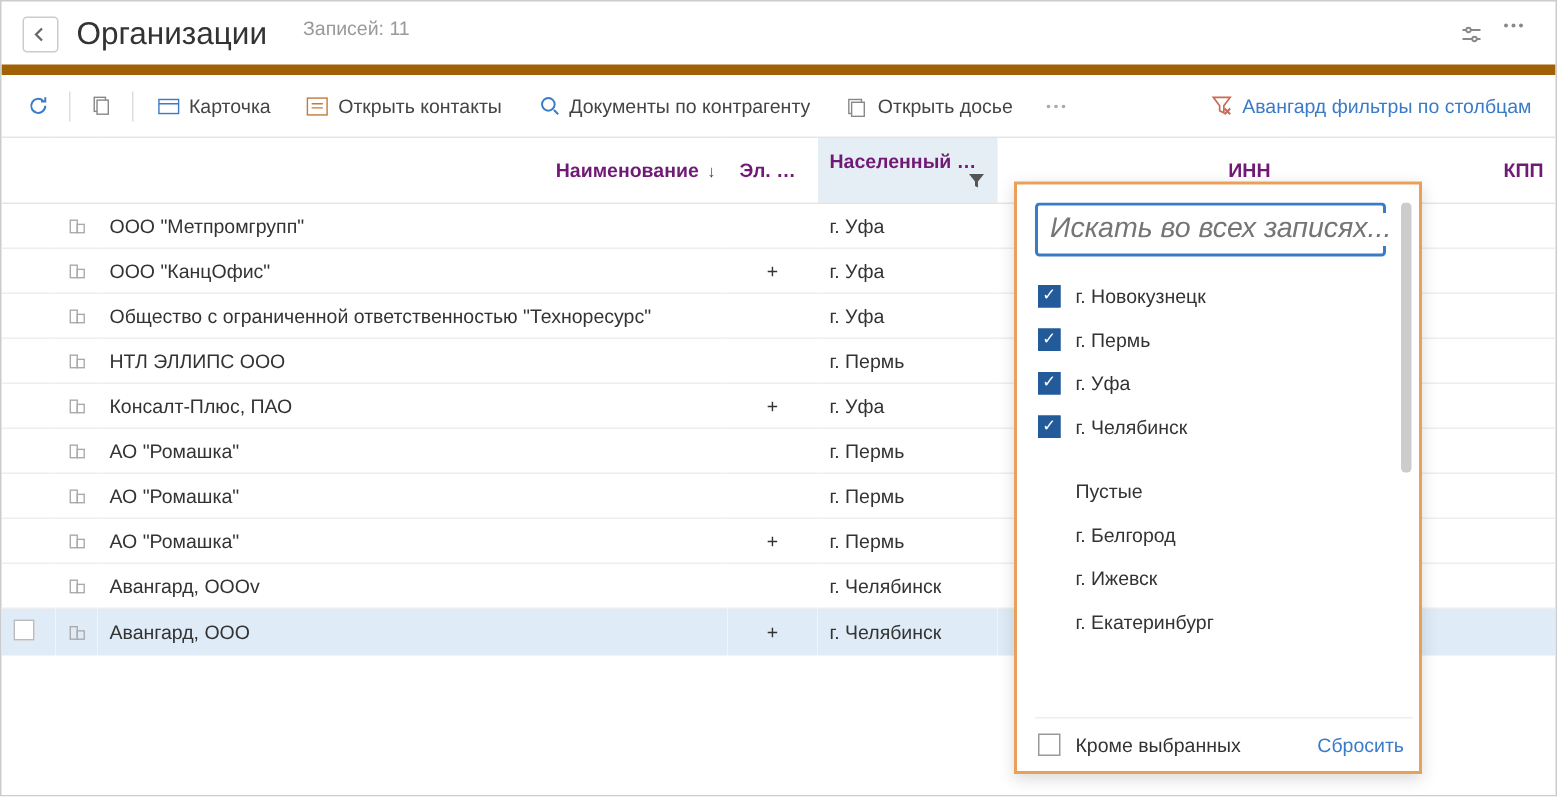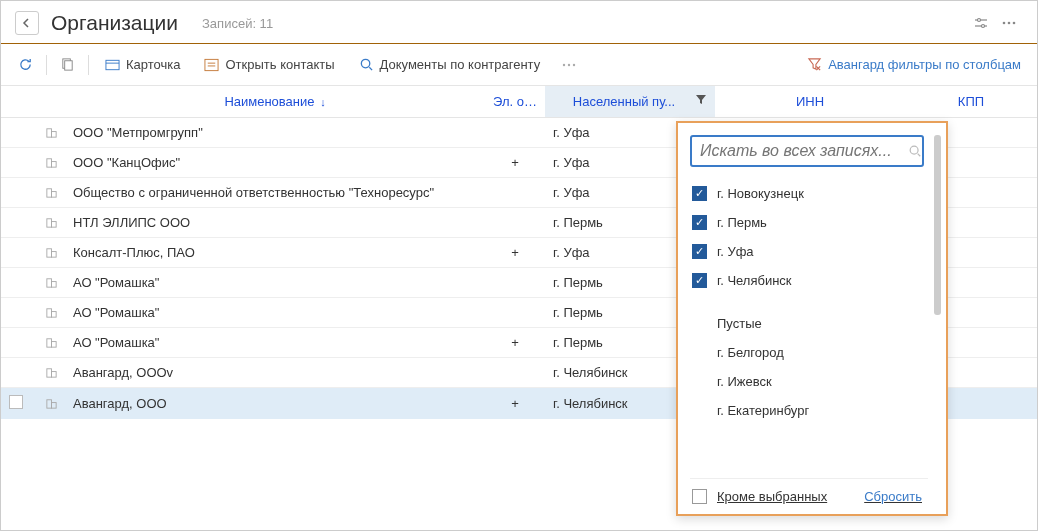--- a/index.html
+++ b/index.html
@@ -1,72 +1,72 @@
 <!DOCTYPE html>
 <html><head>
 <meta charset="utf-8">
 <style>
   * { box-sizing: border-box; margin: 0; padding: 0; }
   body { font-family: "Segoe UI", Arial, sans-serif; font-size: 13px; color: #333; background: #fff; }
   .app { width: 1038px; height: 531px; border: 1px solid #ccc; position: relative; overflow: hidden; }
   
   
-  .hdr { display: flex; align-items: center; padding: 10px 14px 8px; border-bottom: 1px solid #a16207; }
+  .hdr { display: flex; padding: 10px 14px 8px; border-bottom: 7px solid #a16207; }
   .back { width: 24px; height: 24px; border: 1px solid #ccc; border-radius: 3px; display: flex; align-items: center; justify-content: center; color: #666; cursor: pointer; margin-right: 12px; }
   .title { font-size: 21px; color: #333; font-weight: 400; }
   .rec-count { font-size: 13px; color: #999; margin-left: 24px; }
   .hdr-spacer { flex: 1; }
   .hdr-icon { color: #888; padding: 4px 6px; cursor: pointer; }
   
   
   .tbar { display: flex; align-items: center; padding: 8px 10px; gap: 4px; }
   .tbtn { display: flex; align-items: center; gap: 6px; padding: 5px 10px; cursor: pointer; color: #444; border-radius: 3px; }
   .tbtn .icn { color: #3a7bc8; font-size: 14px; }
   .tbtn.icon-only { padding: 5px 7px; }
   .tsep { width: 1px; height: 20px; background: #ddd; margin: 0 2px; }
   .tbar-spacer { flex: 1; }
   .reset-filters { color: #3a7bc8; display: flex; align-items: center; gap: 6px; cursor: pointer; padding-right: 6px; }
   .reset-filters .icn { font-size: 14px; }
   
   
   .tbl { width: 100%; border-collapse: collapse; table-layout: fixed; }
-  .tbl th { text-align: center; font-weight: 400; padding: 8px 8px; color: #1d4ed8; border-top: 1px solid #e5e5e5; border-bottom: 1px solid #e5e5e5; font-size: 13px; white-space: nowrap; overflow: hidden; text-overflow: ellipsis; }
+  .tbl th { text-align: right; font-weight: 700; padding: 8px 8px; color: #701a75; border-top: 1px solid #e5e5e5; border-bottom: 1px solid #e5e5e5; font-size: 13px; white-space: nowrap; overflow: hidden; text-overflow: ellipsis; }
   .tbl th.active { background: #e6eef5; }
   .col-chk { width: 36px; }
   .col-ico { width: 28px; }
   .col-name { width: 420px; }
   .col-email { width: 60px; text-align: center; }
-  .col-city { width: 170px; }
+  .col-city { width: 120px; }
   .col-inn { width: 190px; }
   .col-kpp { }
   .sort-ind { font-size: 11px; margin-left: 2px; }
   .filter-ico { float: right; color: #555; }
   
   .tbl td { padding: 7px 8px; border-top: 1px solid #eee; color: #333; white-space: nowrap; overflow: hidden; text-overflow: ellipsis; }
   .tbl tr.body-row.selected td { background: #dfecf7; }
   .row-ico { color: #aaa; font-size: 14px; }
   .chk { width: 14px; height: 14px; border: 1px solid #bbb; background: #fff; display: inline-block; }
   
   
   .fpop { position: absolute; top: 120px; left: 675px; width: 272px; height: 395px; background: #fff; border: 2px solid #e8a05a; display: flex; flex-direction: column; padding: 12px 2px 10px 12px; box-shadow: 0 3px 10px rgba(0,0,0,0.15); }
   .fpop-inner { flex: 1; display: flex; overflow: hidden; }
   .fpop-content { flex: 1; display: flex; flex-direction: column; overflow: hidden; }
   .fpop-scroll { width: 10px; margin-left: 4px; position: relative; }
   .fpop-scroll-thumb { position: absolute; top: 0; width: 7px; height: 180px; background: #ccc; border-radius: 3px; }
   .fsearch { border: 2px solid #3a7bc8; border-radius: 3px; display: flex; align-items: center; padding: 5px 8px; margin-bottom: 12px; margin-right: 6px; }
-  .fsearch input { border: none; outline: none; flex: 1; font-style: italic; color: #999; font-size: 16px; }
+  .fsearch input { border: none; outline: none; flex: 1; font-style: italic; color: #999; font-size: 19px; }
   .fsearch .sicn { color: #bbb; }
   .flist { overflow: hidden; }
   .fitem { display: flex; align-items: center; gap: 10px; padding: 7px 2px; cursor: pointer; font-size: 13px; }
   .fchk { width: 15px; height: 15px; border: 1px solid #235a9a; display: inline-flex; align-items: center; justify-content: center; background: #fff; flex-shrink: 0; }
   .fchk.on { background: #235a9a; color: #fff; }
   .fchk.on::after { content: "✓"; font-size: 11px; line-height: 1; }
   .fchk.hidden { visibility: hidden; }
   .fspace { height: 14px; }
-  .ffoot { display: flex; align-items: center; padding: 10px 6px 0 2px; font-size: 13px; border-top: 1px solid #eee; margin-top: 6px; margin-right: 16px; text-decoration: underline; }
+  .ffoot { display: flex; align-items: center; padding: 10px 6px 0 2px; font-size: 13px; border-top: 1px solid #eee; margin-top: 6px; margin-right: 2px; }
   .ffoot .fchk { border-color: #999; }
   .ffoot-spacer { flex: 1; }
   .freset { color: #3a7bc8; cursor: pointer; }
   
   svg { display: block; }
 </style>
 </head>
 <body>
 
 <div class="app">
@@ -133,20 +133,29 @@
       <span>Открыть контакты</span>
     </div>
     <div class="tbtn">
       <span class="icn">
           <svg width="15" height="15" viewBox="0 0 16 16">
             <circle cx="7" cy="7" r="4.5" stroke="#3a7bc8" fill="none" stroke-width="1.4"></circle>
             <line x1="11" y1="11" x2="14" y2="14" stroke="#3a7bc8" stroke-width="1.4"></line>
           </svg>
         </span>
       <span>Документы по контрагенту</span>
+    </div>
+    <div class="tbtn">
+      <span class="icn">
+          <svg width="15" height="14" viewBox="0 0 16 14">
+            <rect x="2" y="2" width="9" height="10" stroke="#888" fill="none"></rect>
+            <rect x="4" y="4" width="9" height="10" stroke="#888" fill="#fff"></rect>
+          </svg>
+        </span>
+      <span>Открыть досье</span>
     </div>
     <div class="tbtn icon-only">
       <svg width="16" height="4" viewBox="0 0 16 4">
           <circle cx="3" cy="2" r="1.2" fill="#aaa"></circle>
           <circle cx="8" cy="2" r="1.2" fill="#aaa"></circle>
           <circle cx="13" cy="2" r="1.2" fill="#aaa"></circle>
         </svg>
     </div>
     <div class="tbar-spacer"></div>
     <div class="reset-filters">

